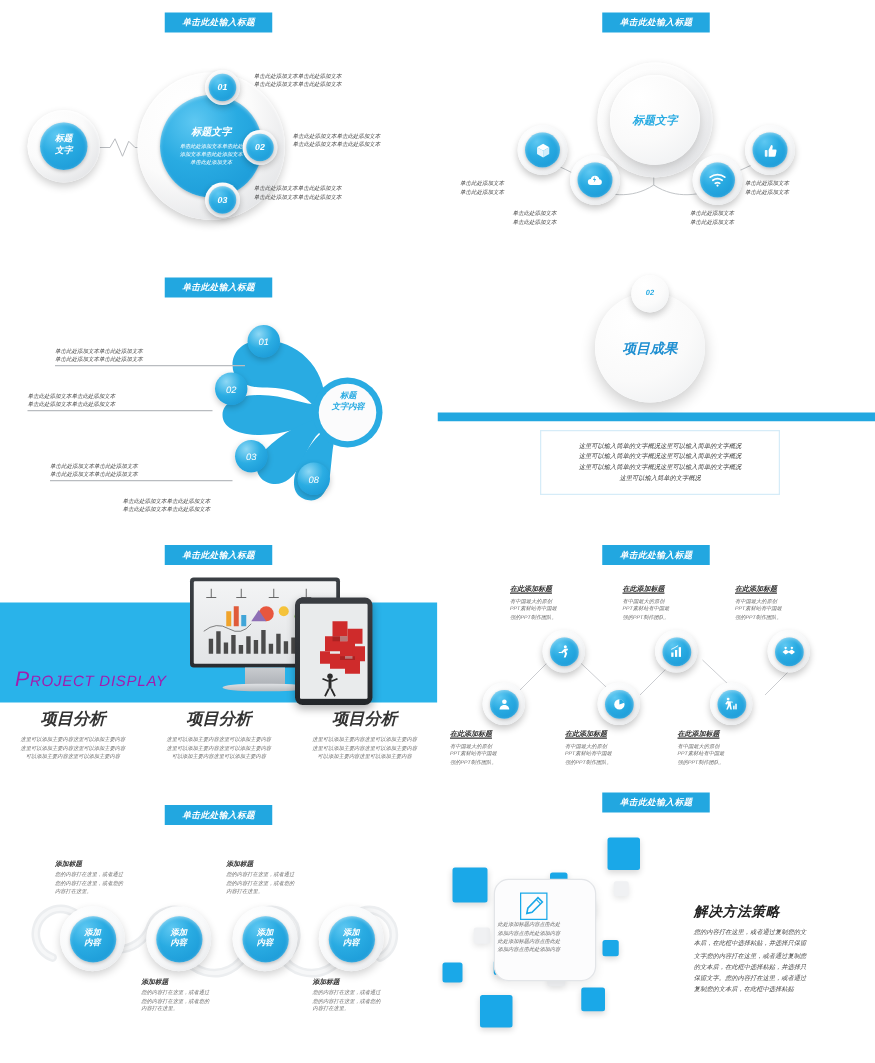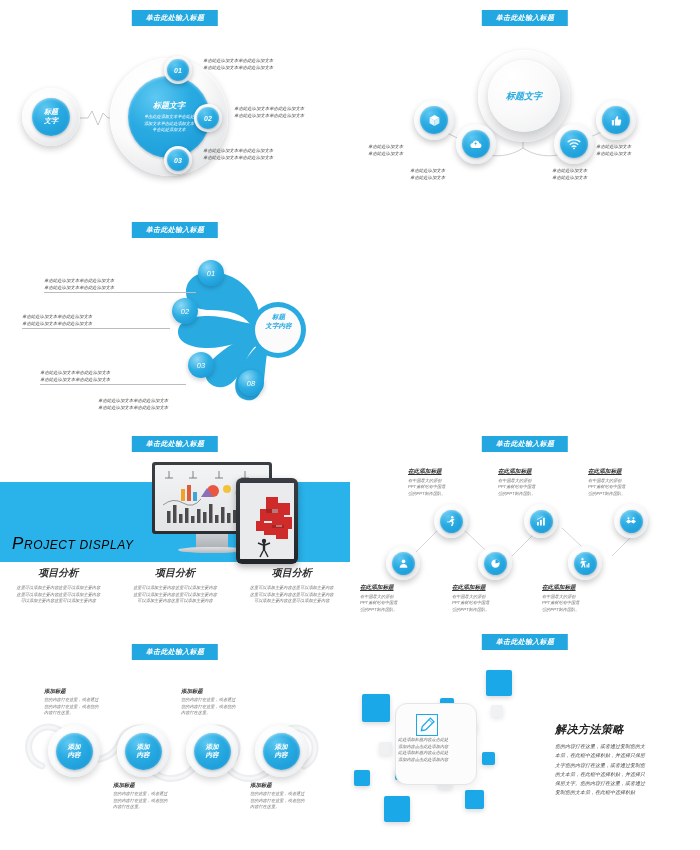--- a/index.html
+++ b/index.html
@@ -88,39 +88,39 @@
     color:#29abe2;font-size:6px;font-weight:bold;}
   #s4 .bar{position:absolute;left:0;top:118px;width:350px;height:7px;background:#22a7e0;}
   #s4 .txtbox{position:absolute;left:82px;top:132px;width:192px;height:52px;
     border:1px solid #d6ecf8;box-sizing:border-box;
     display:flex;align-items:center;justify-content:center;
     text-align:center;font-size:5px;line-height:1.75;color:#3a3a3a;white-space:pre-line;}
 
   
   #s5{left:0;top:426px;width:350px;height:214px;}
   #s5 .band{position:absolute;left:0;top:56px;width:350px;height:80px;background:#29b3ea;}
-  #s5 .pd{position:absolute;left:12px;top:108px;color:#000000;font-size:12px;letter-spacing:.6px;}
+  #s5 .pd{position:absolute;left:12px;top:108px;color:#a21caf;font-size:12px;letter-spacing:.6px;}
   #s5 .pd b{font-size:17px;font-weight:normal;}
   .monitor{position:absolute;left:152px;top:36px;width:120px;height:96px;}
   .mon-screen{position:absolute;left:0;top:0;width:120px;height:72px;
     background:linear-gradient(180deg,#3b3f44,#2a2d31);border-radius:3px;padding:3px;box-sizing:border-box;}
   .mon-inner{width:100%;height:100%;border-radius:1px;overflow:hidden;position:relative;
     background:linear-gradient(180deg,#f3f4f5,#e2e4e6);}
   .mon-stand{position:absolute;left:44px;top:72px;width:32px;height:14px;
     background:linear-gradient(180deg,#c9ccd0,#aeb2b7);}
   .mon-base{position:absolute;left:26px;top:85px;width:68px;height:6px;border-radius:50%/60%;
     background:linear-gradient(180deg,#dfe1e4,#b6babe);}
   .tablet{position:absolute;left:236px;top:52px;width:62px;height:86px;
     background:linear-gradient(180deg,#3a3d42,#232629);border-radius:6px;padding:5px 4px;box-sizing:border-box;
     box-shadow:0 3px 7px rgba(0,0,0,.3);}
   .tab-inner{width:100%;height:100%;border-radius:1px;overflow:hidden;position:relative;
     background:linear-gradient(180deg,#eef0f1,#dadde0);}
   #s5 .cols{position:absolute;left:0;top:140px;width:350px;display:flex;}
   #s5 .col{flex:1;text-align:center;padding:0 8px;box-sizing:border-box;}
-  #s5 .col h4{margin:0 0 5px;font-size:10px;color:#333;font-weight:bold;}
+  #s5 .col h4{margin:0 0 5px;font-size:13px;color:#333;font-weight:bold;}
 
   
   #s6{left:350px;top:426px;width:350px;height:214px;}
   #s6 .nring{position:absolute;width:34px;height:34px;border-radius:50%;
     background:radial-gradient(circle at 32% 26%,#fff 0%,#f7f8f9 55%,#dee0e3 100%);
     box-shadow:0 3px 6px rgba(0,0,0,.22);}
   #s6 .ncore{width:23px;height:23px;}
   #s6 .lbl{position:absolute;width:66px;}
   #s6 .lbl h5{margin:0 0 1.5px;font-size:5.6px;color:#333;font-weight:bold;text-decoration:underline;}
 
@@ -273,20 +273,29 @@
 单击此处添加文本单击此处添加文本</div>
 
     <div class="lead" style="left:40px;top:172px;width:146px;"></div>
     <div class="tiny" style="position:absolute;left:40px;top:158px;">单击此处添加文本单击此处添加文本
 单击此处添加文本单击此处添加文本</div>
 
     <div class="tiny" style="position:absolute;left:98px;top:186px;">单击此处添加文本单击此处添加文本
 单击此处添加文本单击此处添加文本</div>
   </div>
 
+  <div class="slide" id="s4">
+    <div class="bigdisc">项目成果</div>
+    <div class="smdisc">02</div>
+    <div class="bar"></div>
+    <div class="txtbox">这里可以输入简单的文字概况这里可以输入简单的文字概况
+这里可以输入简单的文字概况这里可以输入简单的文字概况
+这里可以输入简单的文字概况这里可以输入简单的文字概况
+这里可以输入简单的文字概况</div>
+  </div>
 
   <div class="slide" id="s5">
     <div class="banner" style="top:10px;">单击此处输入标题</div>
     <div class="band"></div>
 
     <div class="pd">
       <b>P</b><span>ROJECT DISPLAY</span>
     </div>
 
     <div class="monitor">

